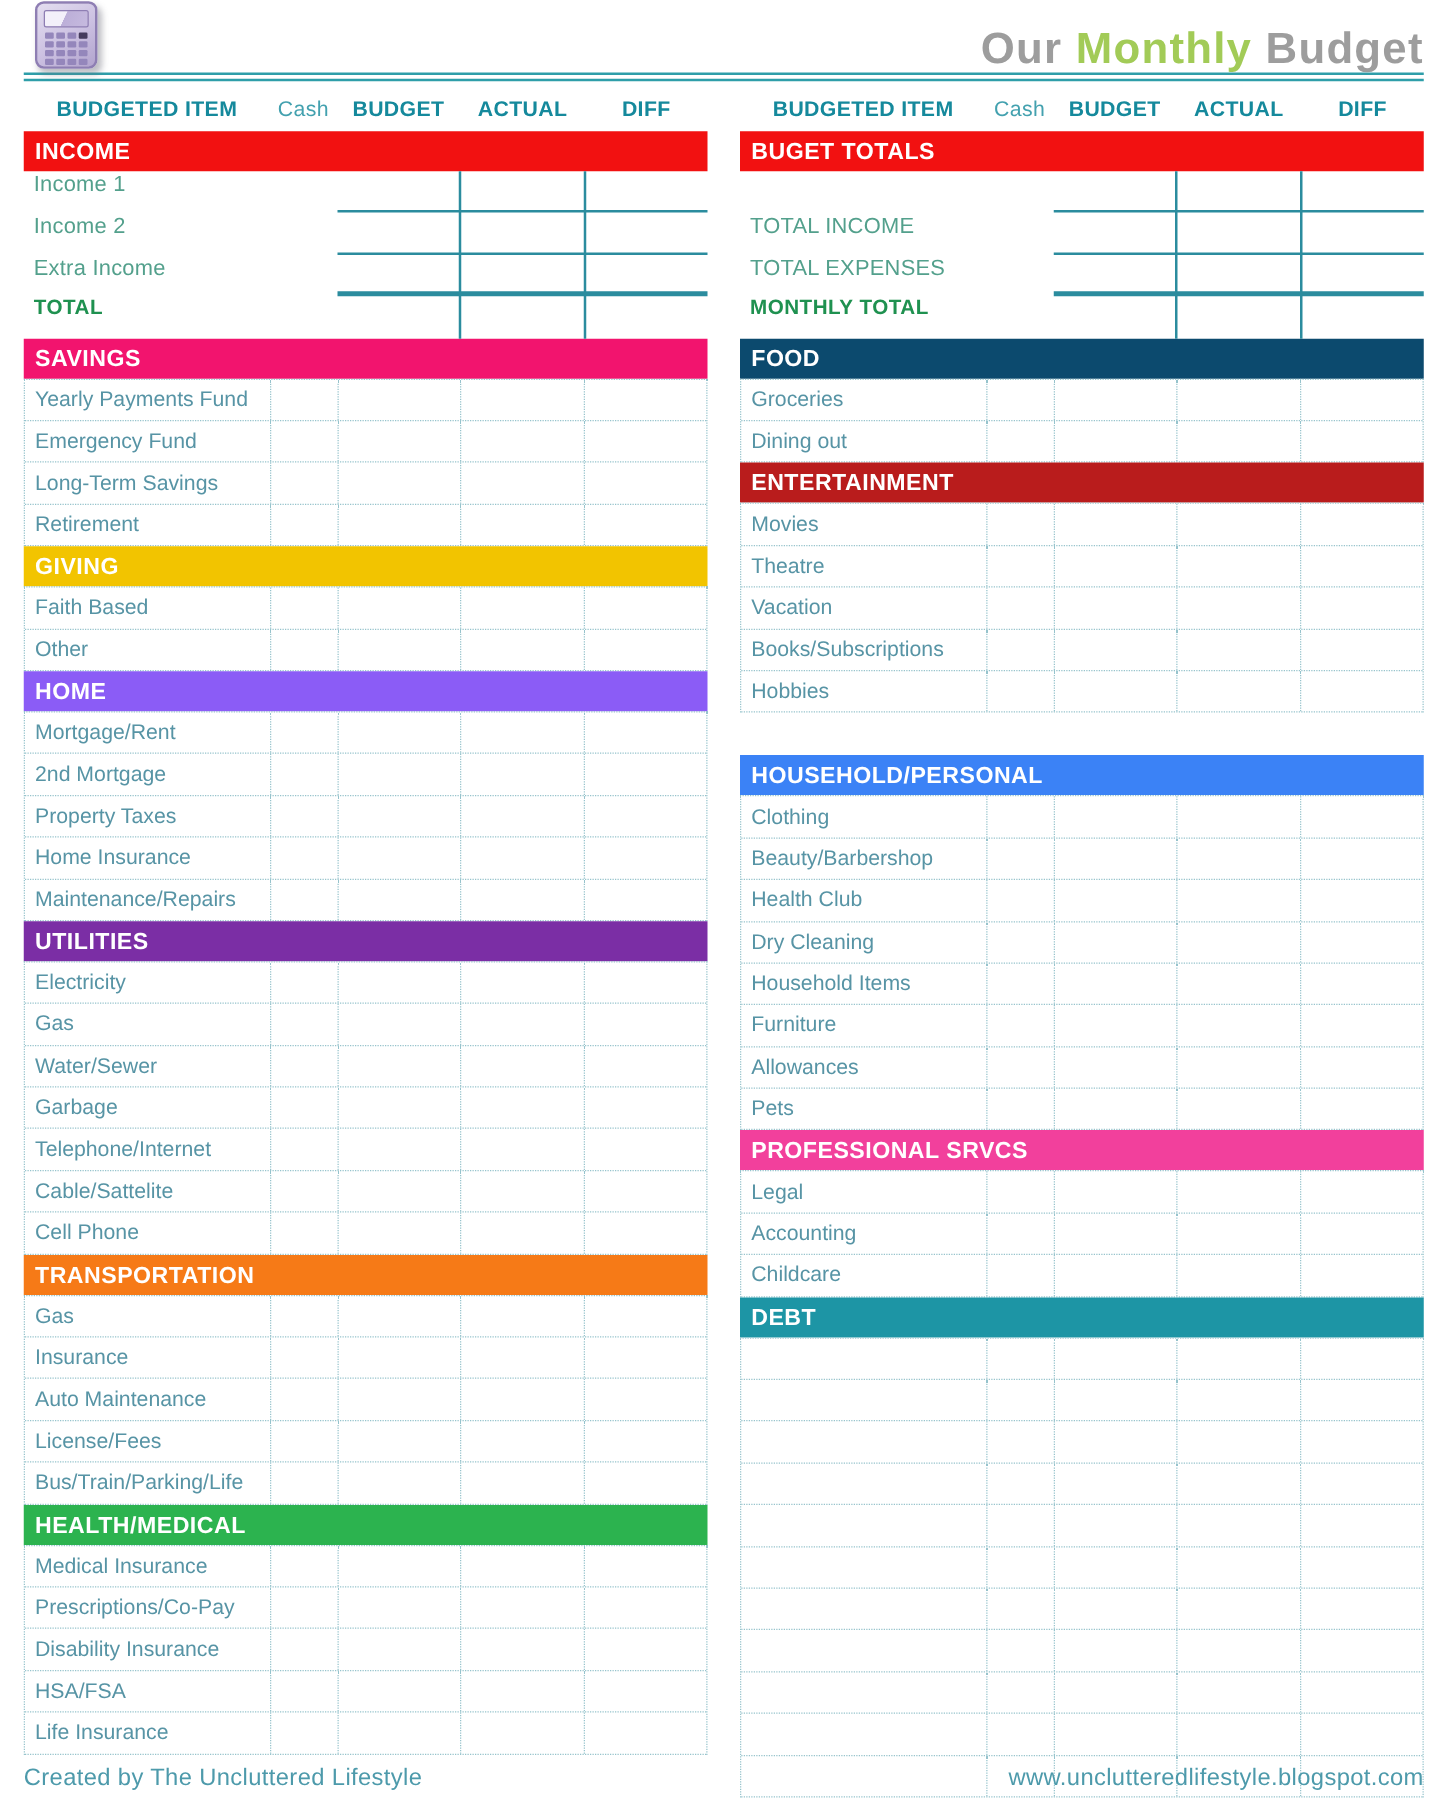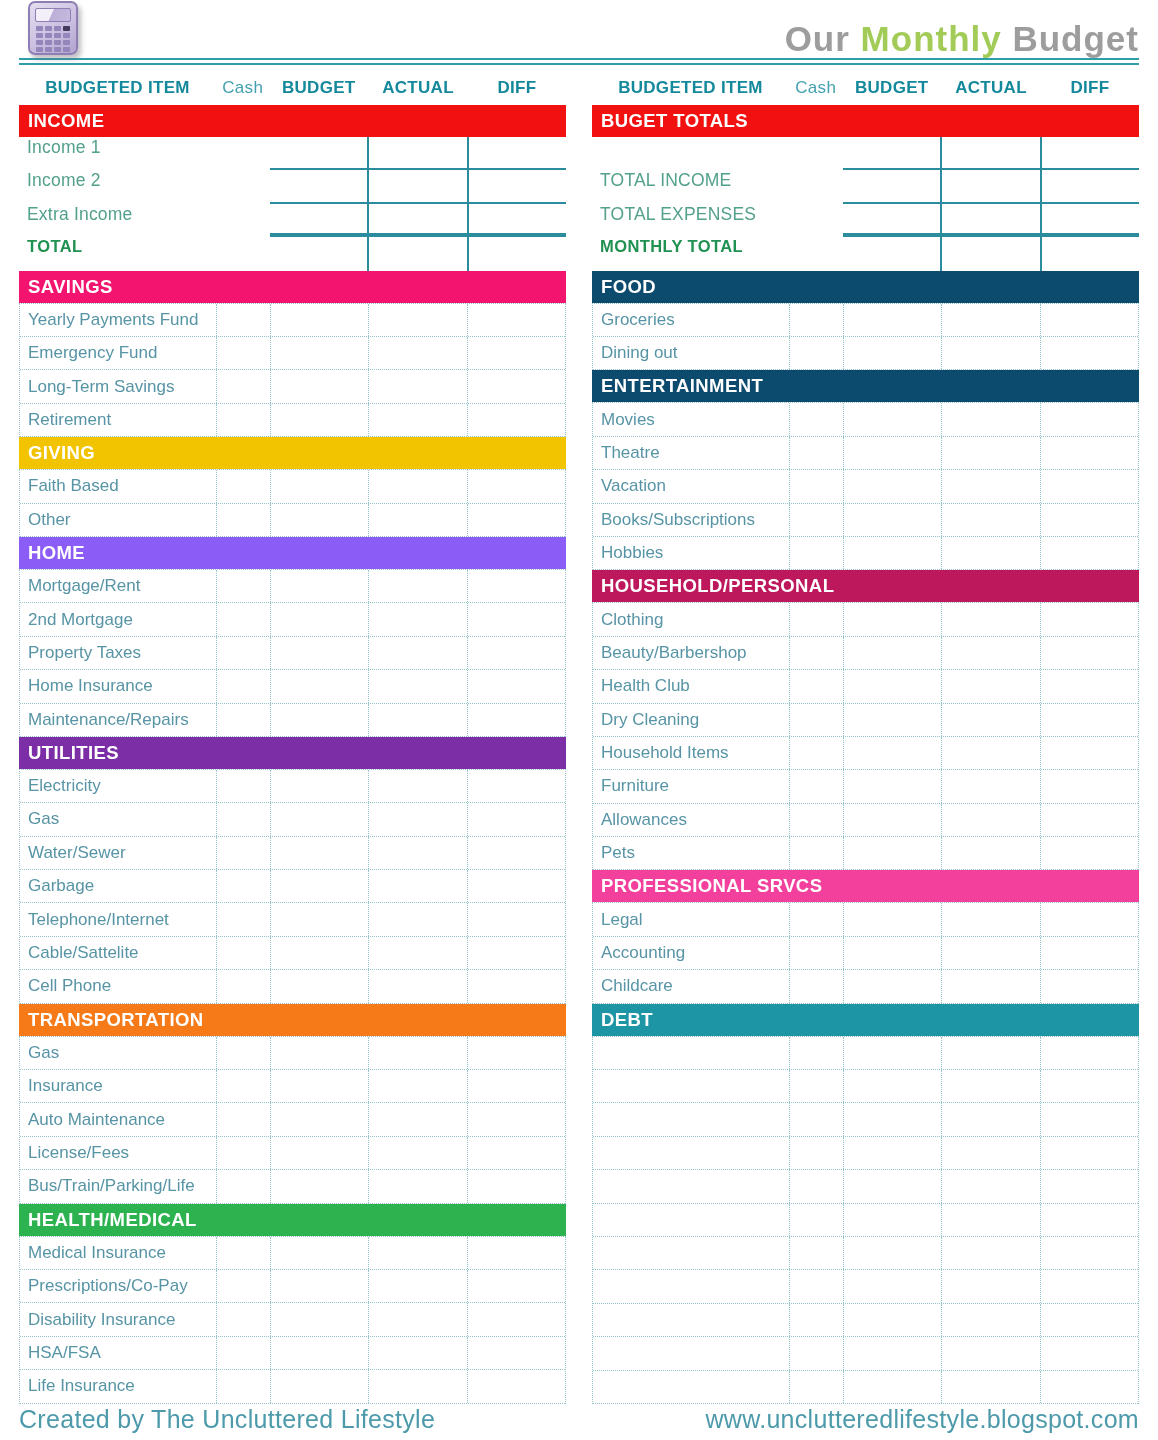--- a/index.html
+++ b/index.html
@@ -42,21 +42,21 @@
   .totals { position:relative; height:133.6px; }
   .vline { position:absolute; top:0; bottom:0; width:2px; background:#2B8C9E; }
   .v1 { left:calc(63.8% - 1px); } .v2 { left:calc(82.1% - 1px); }
   .totals-row { position:relative; height:33.4px; display:flex; align-items:flex-start; }
   .totals-label { padding-left:8px; font-size:17.5px; color:#53A08C; letter-spacing:.2px; white-space:nowrap; }
   .totals-label.bold { font-weight:bold; color:#1F9150; font-size:16.5px; letter-spacing:.4px; }
   .uline { position:absolute; left:45.8%; right:0; bottom:0; height:2px; background:#2B8C9E; }
   .uline.thick { height:4px; }
   
   .footer { position:absolute; left:19px; right:19px; bottom:6px; display:flex; justify-content:space-between;
-    font-size:25px; color:#4D9AAB; letter-spacing:.3px; }
+    font-size:19px; color:#4D9AAB; letter-spacing:.3px; }
 </style>
 </head>
 <body>
 
 <header class="top">
   <div class="calc">
     <div class="calc-screen"></div>
     <div class="calc-keys">
       <div></div>
         <div></div>
@@ -363,21 +363,21 @@
           <div class="cell w-diff"></div>
         </div>
         <div class="grid-row">
           <div class="cell w-item row-label">Dining out</div>
           <div class="cell w-cash"></div>
           <div class="cell w-budget"></div>
           <div class="cell w-actual"></div>
           <div class="cell w-diff"></div>
         </div>
       </div>
-      <div class="band" style="background: #0c4a6e;">ENTERTAINMENT</div>
+      <div class="band" style="background: #b91c1c;">ENTERTAINMENT</div>
       <div class="grid">
         <div class="grid-row">
           <div class="cell w-item row-label">Movies</div>
           <div class="cell w-cash"></div>
           <div class="cell w-budget"></div>
           <div class="cell w-actual"></div>
           <div class="cell w-diff"></div>
         </div>
         <div class="grid-row">
           <div class="cell w-item row-label">Theatre</div>
@@ -401,21 +401,21 @@
           <div class="cell w-diff"></div>
         </div>
         <div class="grid-row">
           <div class="cell w-item row-label">Hobbies</div>
           <div class="cell w-cash"></div>
           <div class="cell w-budget"></div>
           <div class="cell w-actual"></div>
           <div class="cell w-diff"></div>
         </div>
       </div>
-      <div class="band" style="background: #be185d;">HOUSEHOLD/PERSONAL</div>
+      <div class="band" style="background: #3b82f6; margin-top: 34px;">HOUSEHOLD/PERSONAL</div>
       <div class="grid">
         <div class="grid-row">
           <div class="cell w-item row-label">Clothing</div>
           <div class="cell w-cash"></div>
           <div class="cell w-budget"></div>
           <div class="cell w-actual"></div>
           <div class="cell w-diff"></div>
         </div>
         <div class="grid-row">
           <div class="cell w-item row-label">Beauty/Barbershop</div>

